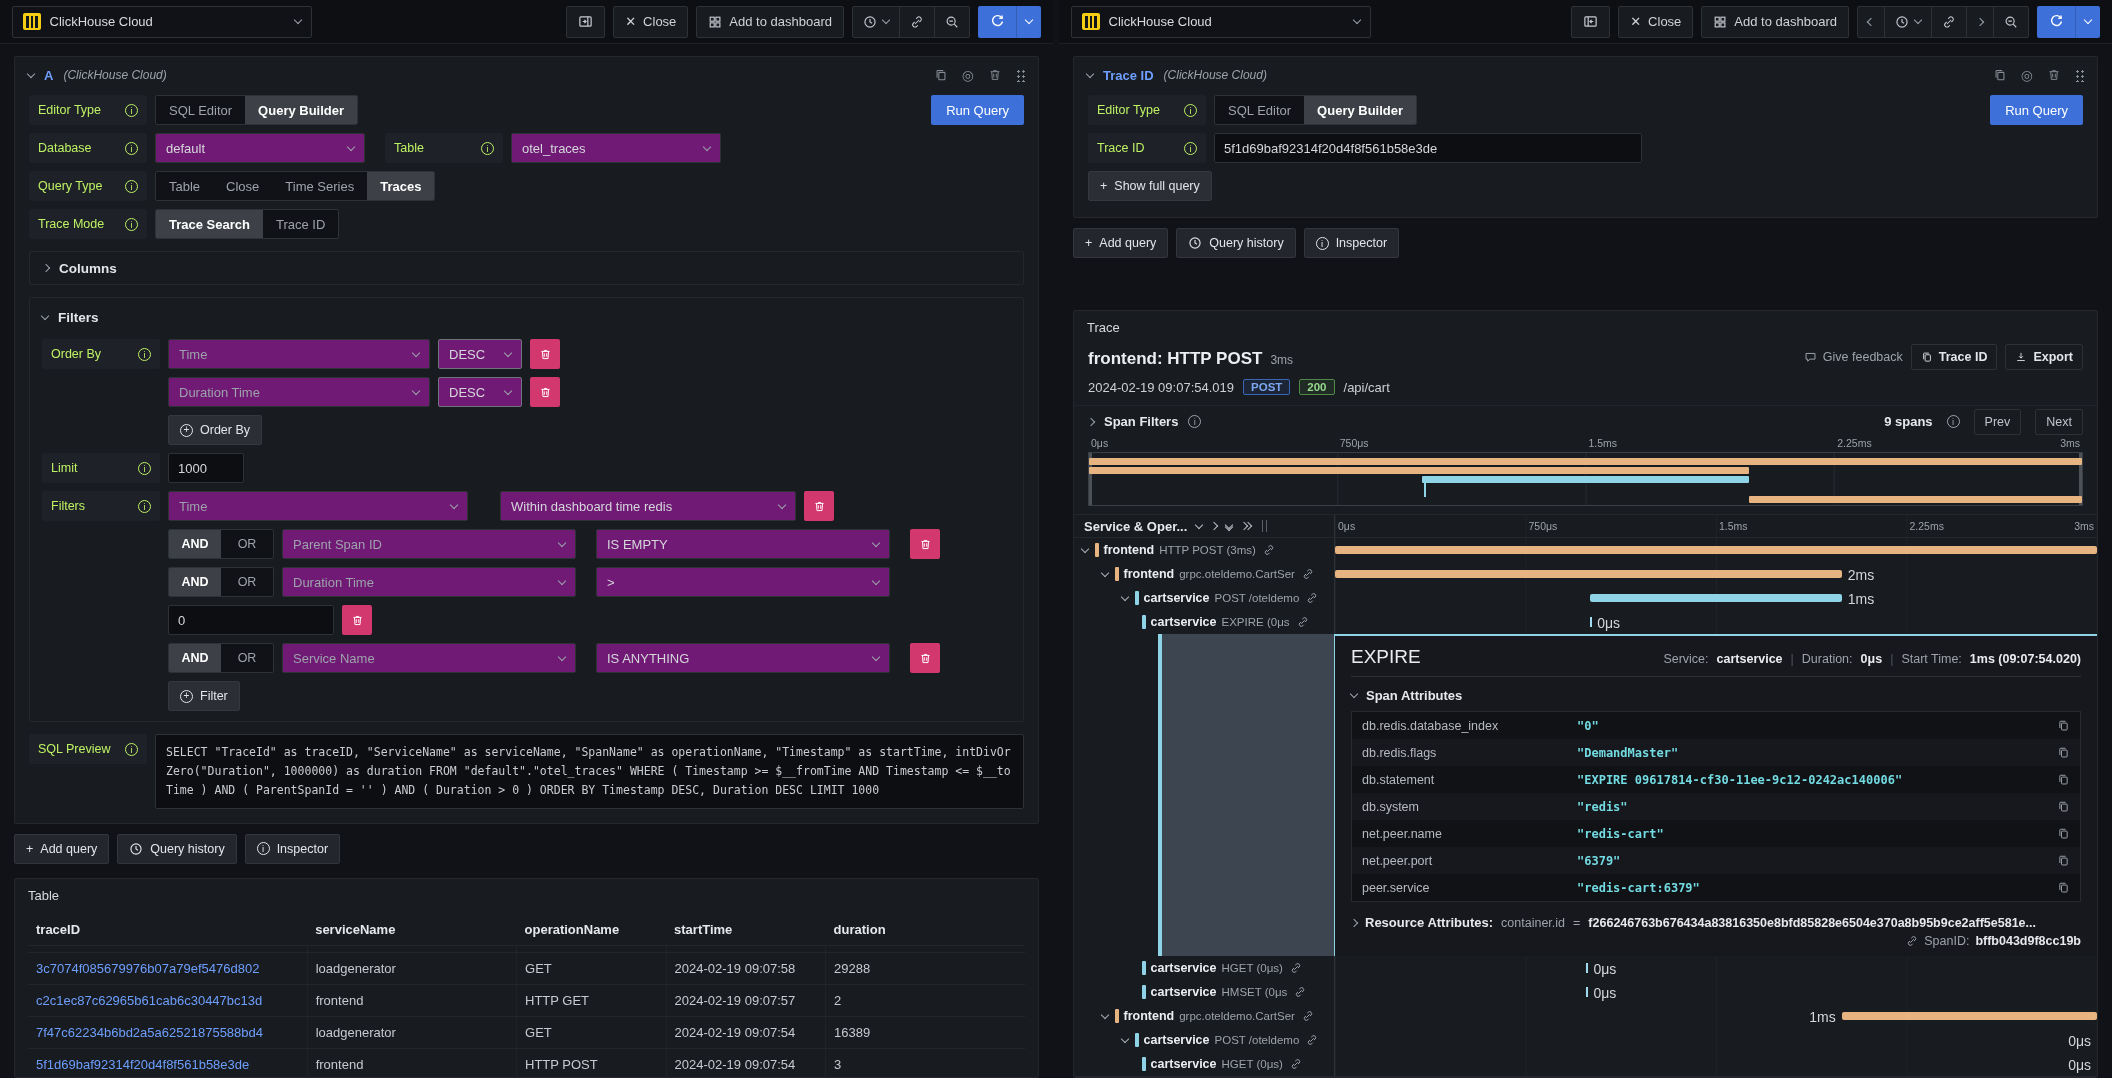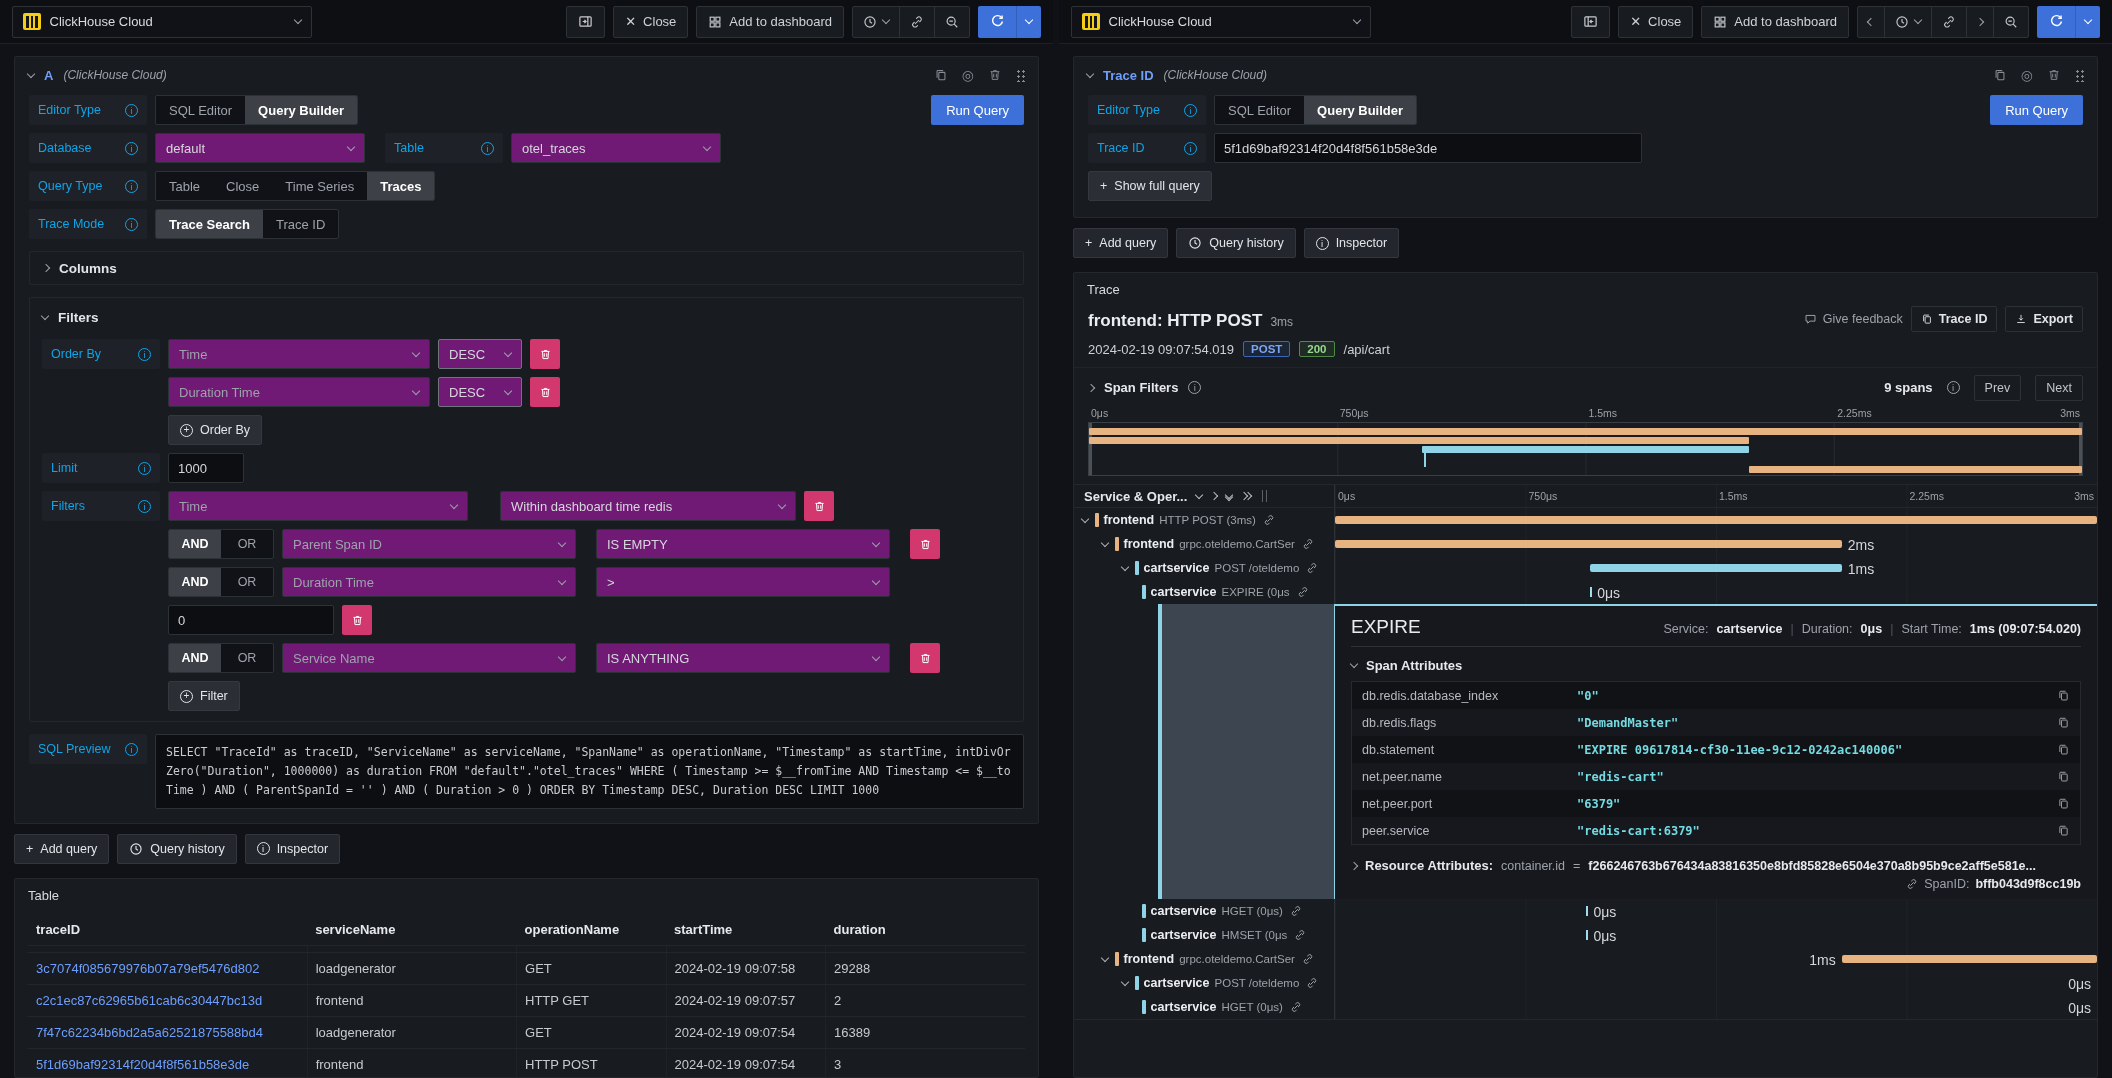--- a/index.html
+++ b/index.html
@@ -39,21 +39,21 @@
 .pane-body{flex:1;padding:12px 14px 0;overflow:hidden;display:flex;flex-direction:column;min-height:0;}
 .card{background:#181b1f;border:1px solid #24272c;border-radius:2px;}
 .qe-header{display:flex;align-items:center;gap:10px;height:36px;padding:0 13px;}
 .refid{color:#6e9fff;font-weight:700;}
 .ds-note{color:#9da2ab;font-style:italic;font-size:12px;}
 .qe-icons{margin-left:auto;display:flex;gap:14px;color:#868c96;align-items:center;}
 .eye-glyph{font-size:14px;line-height:1;}
 .grip{width:9px;height:13px;background:radial-gradient(circle,#868c96 1.1px,transparent 1.4px);background-size:5px 5px;background-position:0 0;}
 .qe-body{padding:2px 14px 14px;}
 .frow{display:flex;align-items:center;gap:8px;margin-bottom:8px;}
-.flabel{display:flex;align-items:center;justify-content:space-between;gap:6px;width:118px;flex:0 0 118px;height:30px;padding:0 9px;background:#1e2127;border-radius:2px;color:#0ea5e9;font-size:12.5px;}
+.flabel{display:flex;align-items:center;justify-content:space-between;gap:6px;width:118px;flex:0 0 118px;height:30px;padding:0 9px;background:#1e2127;border-radius:2px;color:#bef264;font-size:12.5px;}
 .info-i{width:13px;height:13px;flex:0 0 13px;border:1px solid currentColor;border-radius:50%;font-size:9.5px;font-style:normal;display:inline-flex;align-items:center;justify-content:center;}
 .info-i::before{content:"i";}
 .seg{display:flex;height:30px;border:1px solid #2c3235;border-radius:2px;background:#111217;overflow:hidden;}
 .seg-item{display:flex;align-items:center;padding:0 13px;color:#9da2ab;}
 .seg-item.sel{background:#3d4046;color:#fff;font-weight:600;}
 .select{display:flex;align-items:center;justify-content:space-between;gap:8px;height:30px;padding:0 10px;background:#701a75;border:1px solid #2c3235;border-radius:2px;color:#d5d7db;cursor:pointer;}
 .select .chev{color:#9da2ab;}
 .select.bright{border-color:#70747b;}
 .tin{height:30px;background:#0d0e12;border:1px solid #2c3235;border-radius:2px;color:#d5d7db;padding:0 9px;display:flex;align-items:center;}
 .trash-btn{width:30px;height:30px;flex:0 0 30px;border-radius:2px;background:#d2386e;display:flex;align-items:center;justify-content:center;}
@@ -76,21 +76,21 @@
 .table-card{flex:1;overflow:hidden;min-height:0;}
 .panel-title{font-size:13px;color:#d8dadf;padding:9px 13px 5px;}
 table{width:calc(100% - 26px);margin:6px 13px 0;border-collapse:collapse;font-size:13px;}
 th{text-align:left;font-weight:600;color:#e6e8ec;padding:8px;border-bottom:1px solid #23262b;}
 td{padding:8px;border-bottom:1px solid #23262b;border-right:1px solid #1f2227;color:#c7cad0;}
 td:last-child{border-right:0;}
 tr.spacer td{padding:3px 8px;}
 th.num,td.num{text-align:left;}
 a.link{color:#6e9fff;text-decoration:none;}
 
-.trace-card{flex:1;display:flex;flex-direction:column;overflow:hidden;min-height:0;}
+.trace-card{flex:1;display:flex;flex-direction:column;overflow:hidden;min-height:0;margin-top:38px;}
 .trace-head{padding:4px 14px 10px;}
 .th-row1{display:flex;align-items:baseline;gap:8px;}
 .t-title{font-size:17px;font-weight:600;color:#eceef1;}
 .t-dur{font-size:12px;color:#9da2ab;}
 .th-btns{margin-left:auto;display:flex;align-items:center;gap:8px;}
 .feedback-btn{display:flex;gap:6px;align-items:center;color:#9da2ab;font-size:12.5px;}
 .hd-btn{display:flex;gap:6px;align-items:center;height:26px;padding:0 9px;background:#181b1f;border:1px solid #2c3235;border-radius:2px;color:#e3e5e9;font-size:12.5px;font-weight:600;}
 .th-row2{display:flex;align-items:center;gap:9px;margin-top:9px;font-size:13px;color:#cdd0d5;}
 .badge{font-size:11.5px;font-weight:600;padding:1px 7px;border-radius:2px;border:1px solid;}
 .badge.blue{color:#7ba7f0;border-color:#3a66b5;background:rgba(61,113,217,.12);}
@@ -872,20 +872,30 @@
       <span class="attr-key">db.statement</span>
       <span class="attr-val">"EXPIRE 09617814-cf30-11ee-9c12-0242ac140006"</span>
       <button class="copy-btn">
                     <svg width="13" height="13" viewBox="0 0 16 16" fill="none" stroke="currentColor" stroke-width="1.2">
                       <rect x="5.5" y="5" width="7" height="8.5" rx="1"></rect>
                       <path d="M10.5 2.8h-6a1 1 0 0 0-1 1V11"></path>
                     </svg>
                   </button>
     </div>
                 <div class="attr-row">
+      <span class="attr-key">db.system</span>
+      <span class="attr-val">"redis"</span>
+      <button class="copy-btn">
+                    <svg width="13" height="13" viewBox="0 0 16 16" fill="none" stroke="currentColor" stroke-width="1.2">
+                      <rect x="5.5" y="5" width="7" height="8.5" rx="1"></rect>
+                      <path d="M10.5 2.8h-6a1 1 0 0 0-1 1V11"></path>
+                    </svg>
+                  </button>
+    </div>
+                <div class="attr-row">
       <span class="attr-key">net.peer.name</span>
       <span class="attr-val">"redis-cart"</span>
       <button class="copy-btn">
                     <svg width="13" height="13" viewBox="0 0 16 16" fill="none" stroke="currentColor" stroke-width="1.2">
                       <rect x="5.5" y="5" width="7" height="8.5" rx="1"></rect>
                       <path d="M10.5 2.8h-6a1 1 0 0 0-1 1V11"></path>
                     </svg>
                   </button>
     </div>
                 <div class="attr-row">

